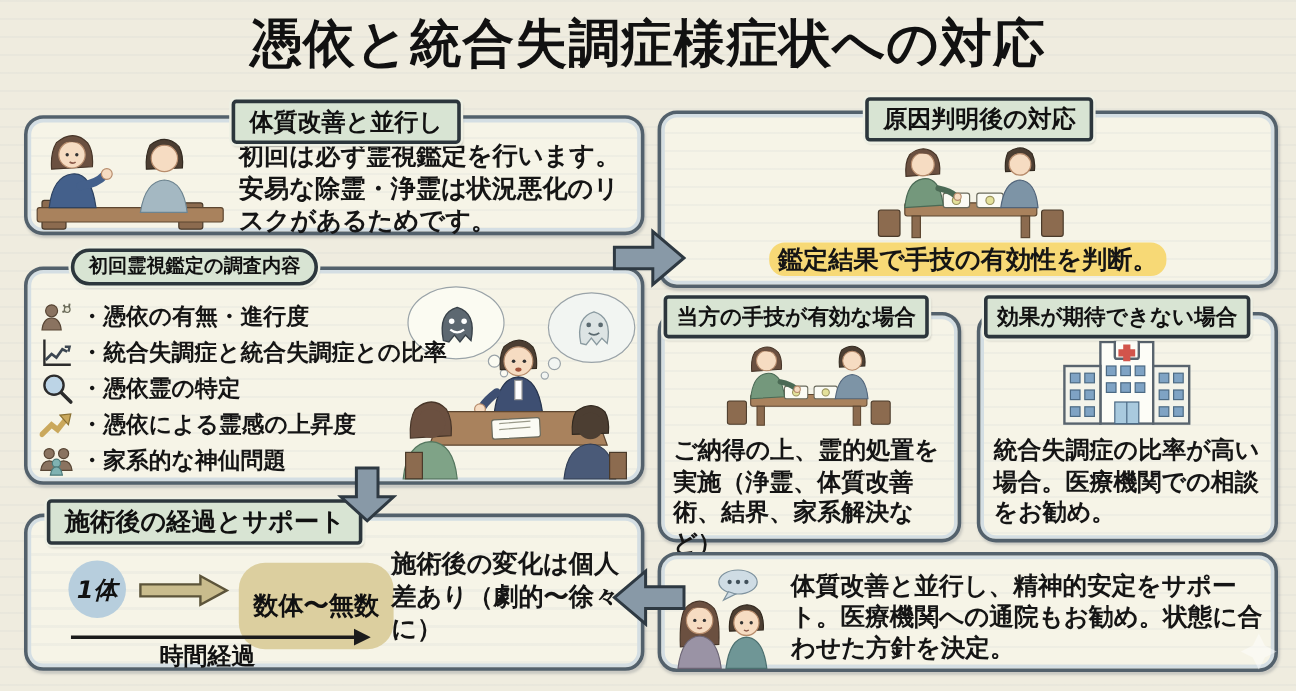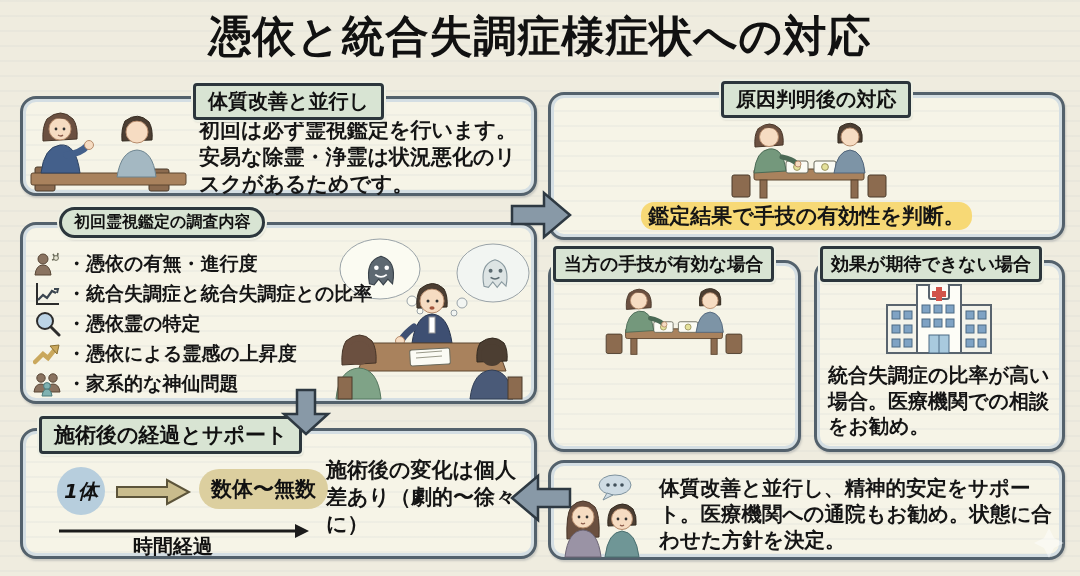--- a/index.html
+++ b/index.html
@@ -40,21 +40,21 @@
     background:#f7d976;padding:2px 7px;border-radius:13px;
     box-decoration-break:clone;-webkit-box-decoration-break:clone;
   }
   .t-start{
     position:absolute;display:flex;align-items:center;justify-content:center;
     width:48px;height:48px;border-radius:50%;background:#b7cedd;
     font-size:20px;font-weight:800;color:#111;
   }
   .t-result{
     position:absolute;display:flex;align-items:center;justify-content:center;
-    background:#dccf9f;border-radius:22px;padding:6px 12px;
+    background:#dccf9f;border-radius:22px;padding:22px 12px;
     font-size:21px;font-weight:800;color:#111;white-space:nowrap;
   }
   .axis-label{position:absolute;font-size:20px;font-weight:800;color:#111;}
   .flow-arrow{position:absolute;z-index:6;}
   .watermark{position:absolute;opacity:0.55;z-index:7;}
 </style>
 </head>
 <body>
 
 <div class="page">
@@ -242,20 +242,21 @@
     <div style="position:absolute;left:0;top:108px;width:100%;text-align:center;">
       <span class="hl body-text" style="font-size:21px;">鑑定結果で手技の有効性を判断。</span>
     </div>
   </div>
 
   <div class="panel" style="left:548px;top:260px;width:253px;height:192px;">
     <div class="tag small" style="left:2px;top:-17px;">当方の手技が有効な場合</div>
     <svg class="illu" style="left:48px;top:20px;" width="150" height="74" viewBox="0 0 170 84">
       <use href="#sym-consult-pendulum" width="170" height="84"></use>
     </svg>
+    <div class="body-text" style="position:absolute;left:10px;top:100px;width:232px;font-size:20px;">ご納得の上、霊的処置を実施（浄霊、体質改善術、結界、家系解決など）</div>
   </div>
 
   <div class="panel" style="left:814px;top:260px;width:251px;height:192px;">
     <div class="tag small" style="left:3px;top:-17px;">効果が期待できない場合</div>
     <svg class="illu" style="left:62px;top:18px;" width="120" height="76" viewBox="0 0 120 76">
       <rect x="38" y="4" width="44" height="68" fill="#fdfdf7" stroke="#59646e" stroke-width="2"></rect>
       <rect x="50" y="2" width="20" height="16" rx="2" fill="#fdfdf7" stroke="#59646e" stroke-width="2"></rect>
       <path d="M57 6 h6 v4 h4 v6 h-4 v4 h-6 v-4 h-4 v-6 h4 z" fill="#d2544b"></path>
       <rect x="8" y="24" width="30" height="48" fill="#f3f3ea" stroke="#59646e" stroke-width="2"></rect>
       <rect x="82" y="24" width="30" height="48" fill="#f3f3ea" stroke="#59646e" stroke-width="2"></rect>

